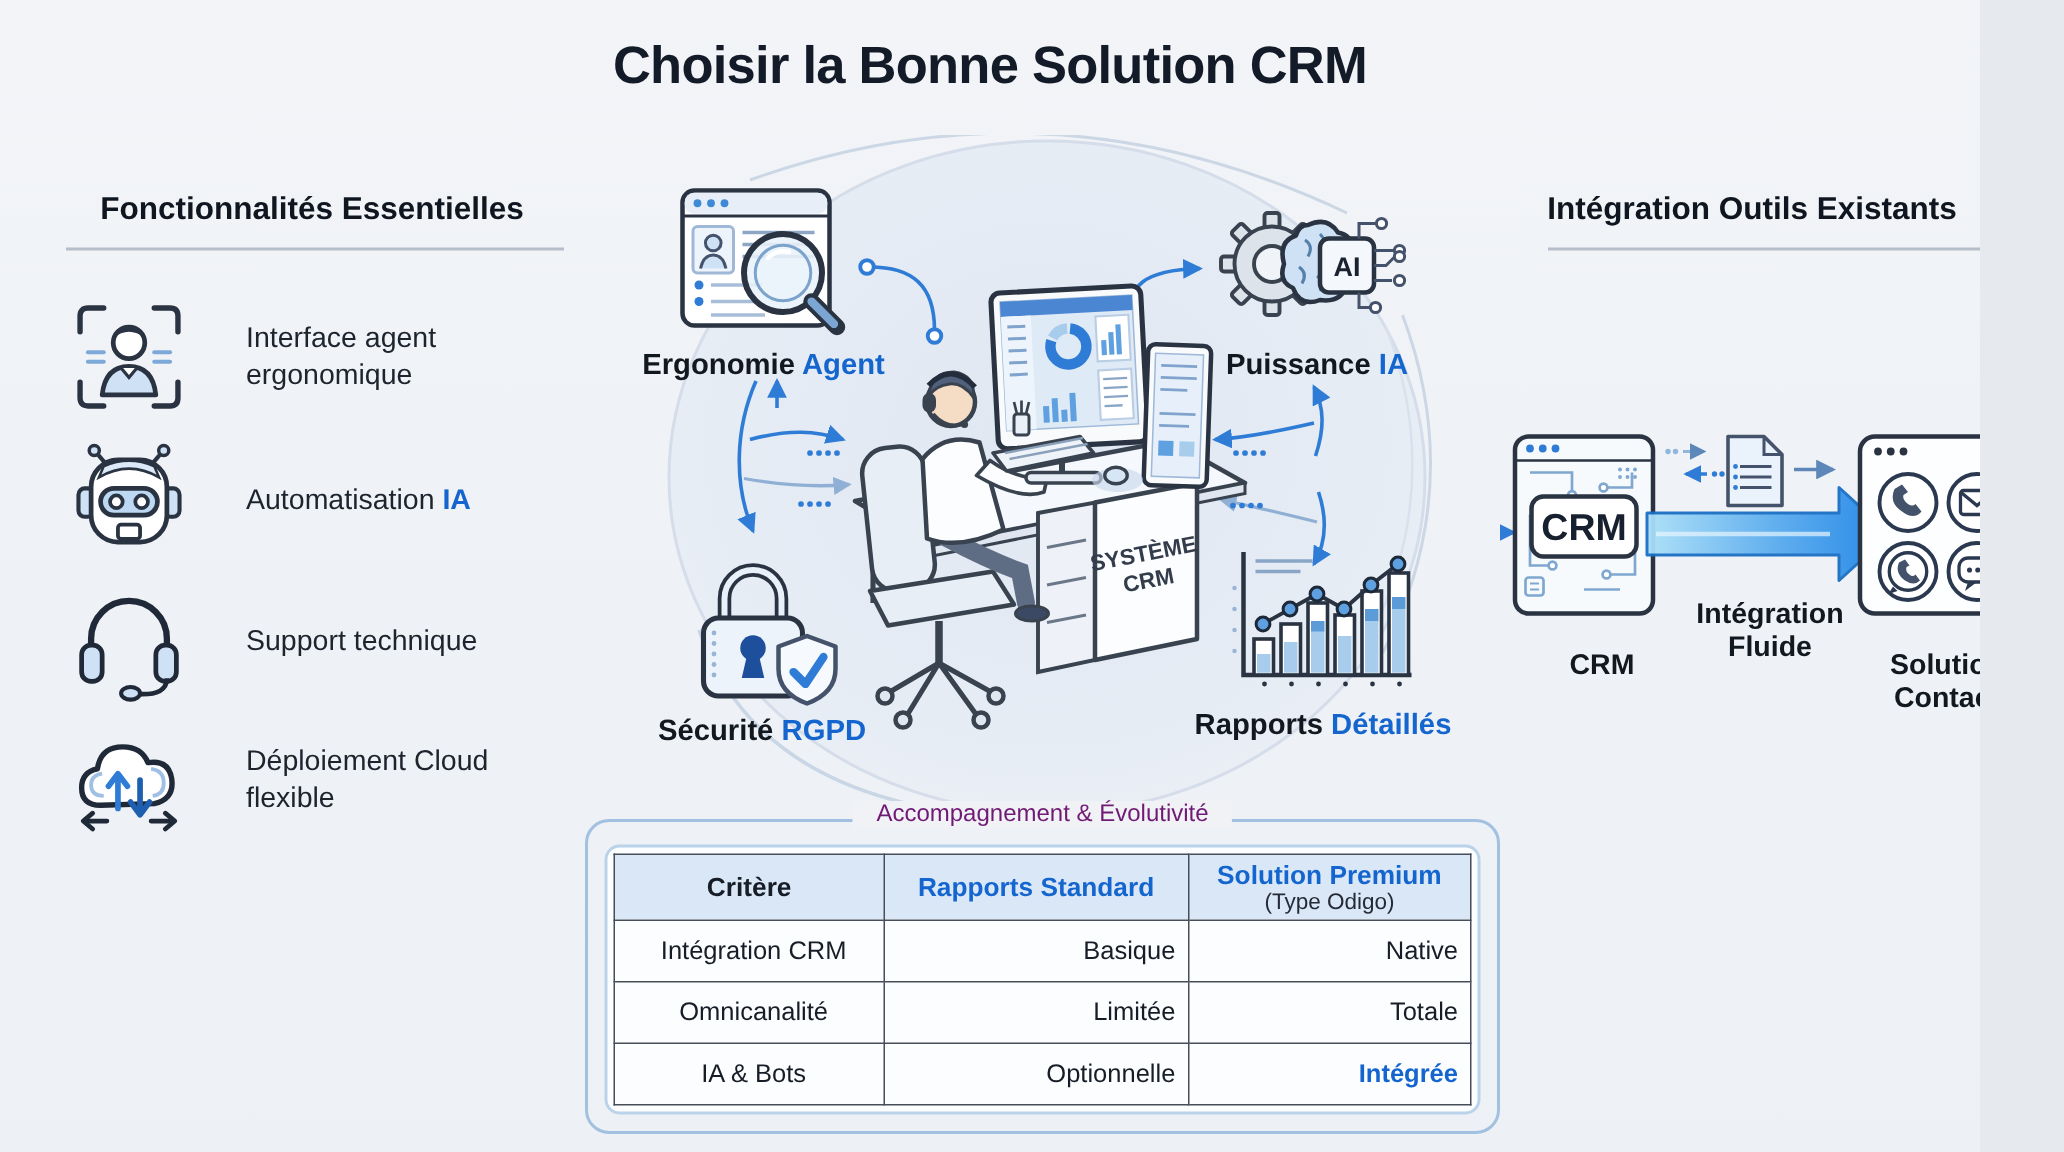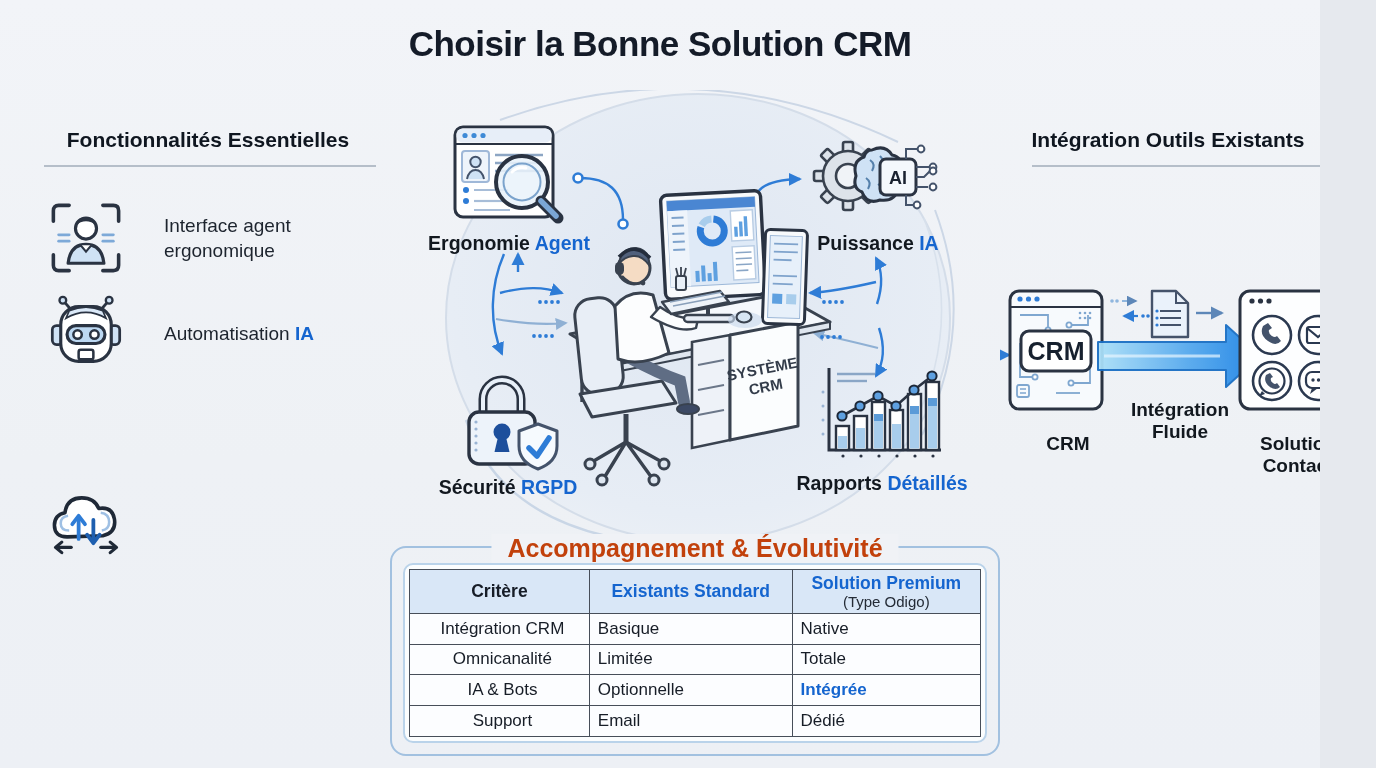--- a/index.html
+++ b/index.html
@@ -25,29 +25,29 @@
   .callout{position:absolute;display:flex;flex-direction:column;align-items:center;}
   .callout .clabel{margin:4px 0 0 0;font-size:19.5px;font-weight:700;color:#12181f;white-space:nowrap;text-align:center;}
 
   
   .cap{position:absolute;font-weight:700;font-size:19px;line-height:1.18;text-align:center;color:#12181f;margin:12px;}
 
   
   #comparison{position:absolute;left:390px;top:546px;width:606px;height:206px;
               border:2px solid #a2c1e0;border-radius:16px;}
   #comparison .legend{position:absolute;top:-14px;left:50%;transform:translateX(-50%);
-              background:#f0f2f6;padding:0 16px;font-size:25px;font-weight:700;color:#c2410c;white-space:nowrap;}
+              background:#f0f2f6;padding:0 16px;font-size:16px;font-weight:400;color:#701a75;white-space:nowrap;}
   #comparison .inner{position:absolute;left:11px;right:11px;top:15px;bottom:11px;
               border:2px solid #bad3ea;border-radius:10px;background:#fbfdfe;padding:4px;}
   #cmp-table{width:100%;height:100%;border-collapse:collapse;font-size:17px;color:#171d27;}
   #cmp-table th,#cmp-table td{border:1.6px solid #474e59;}
   #cmp-table thead th{background:#d9e7f7;font-size:17.5px;padding:3px 6px;}
   #cmp-table th.blue{color:#1565cf;}
   #cmp-table th .sub{display:block;font-weight:400;color:#242b36;font-size:15px;line-height:1.05;}
-  #cmp-table td{text-align:left;padding:3px 8px;background:#fcfdff;}
+  #cmp-table td{text-align:right;padding:3px 8px;background:#fcfdff;}
   #cmp-table td.c1{text-align:center;padding-left:14px;}
   #cmp-table td.hl{color:#1565cf;font-weight:700;}
 </style>
 </head>
 <body>
 
 <div id="canvas" class="nosel">
 
   <h1 id="page-title">Choisir la Bonne Solution CRM</h1>
 
@@ -93,20 +93,32 @@
         <path d="M19,23 Q38,12 57,23 L54,16 Q38,9 22,16 Z" fill="#dbe9f8" stroke="#2a3342" stroke-width="1.6"></path>
         <rect x="20" y="30" width="36" height="17" rx="8.5" fill="#bcd8f2" stroke="#2a3342" stroke-width="3"></rect>
         <circle cx="30" cy="38.5" r="4" fill="#fff" stroke="#2a3342" stroke-width="2.4"></circle>
         <circle cx="46" cy="38.5" r="4" fill="#fff" stroke="#2a3342" stroke-width="2.4"></circle>
         <rect x="31" y="53" width="14" height="9" rx="2" fill="#fff" stroke="#2a3342" stroke-width="2.4"></rect>
       </svg>
     </span>
     <p class="flabel"><span>Automatisation </span><span class="accent">IA</span></p>
   </div>
 
+  <div class="feature" style="top:388px;">
+    <span class="ficon">
+      <svg viewBox="0 0 76 76" width="80" height="80">
+        <path d="M14,46 V36 A24,24 0 0 1 62,36 V46" fill="none" stroke="#1f2937" stroke-width="4" stroke-linecap="round"></path>
+        <rect x="8" y="40" width="13" height="23" rx="6" fill="#cfe2f5" stroke="#1f2937" stroke-width="3"></rect>
+        <rect x="55" y="40" width="13" height="23" rx="6" fill="#cfe2f5" stroke="#1f2937" stroke-width="3"></rect>
+        <path d="M62,61 Q62,72 44,71" fill="none" stroke="#1f2937" stroke-width="3"></path>
+        <ellipse cx="39" cy="70.5" rx="6" ry="4" fill="#cfe2f5" stroke="#1f2937" stroke-width="2.6"></ellipse>
+      </svg>
+    </span>
+    <p class="flabel"><span>Support technique</span><span class="accent"></span></p>
+  </div>
 
   <div class="feature" style="top:480px;">
     <span class="ficon">
       <svg viewBox="0 0 76 76" width="80" height="80">
         <path d="M20,54 Q8,54 8,43 Q8,33 18,31 Q20,17 34,17 Q46,17 50,27 Q63,25 65,37 Q67,50 54,53 Z" fill="#fff" stroke="#1f2937" stroke-width="3.4" stroke-linejoin="round"></path>
         <path d="M22,48 Q14,48 14,41 Q14,35 21,34" fill="none" stroke="#9fc0e4" stroke-width="2.4"></path>
         <path d="M52,31 Q60,32 60,40 Q60,47 53,48" fill="none" stroke="#9fc0e4" stroke-width="2.4"></path>
         <g stroke="#2e7cd6" stroke-width="3.6" fill="none" stroke-linecap="round" stroke-linejoin="round">
           <path d="M31,56 V35"></path>
             <path d="M25,42 L31,34 L37,42"></path>
@@ -116,20 +128,21 @@
             <path d="M39,52 L45,60 L51,52"></path>
         </g>
         <g stroke="#1f2937" stroke-width="3" fill="none" stroke-linecap="round" stroke-linejoin="round">
           <path d="M24,64 H10"></path>
             <path d="M15,59 L9,64 L15,69"></path>
           <path d="M52,64 H66"></path>
             <path d="M61,59 L67,64 L61,69"></path>
         </g>
       </svg>
     </span>
+    <p class="flabel"><span>Déploiement Cloud flexible</span><span class="accent"></span></p>
   </div>
 
   <svg style="position:absolute;left:430px;top:90px;" width="540" height="455" viewBox="0 0 540 455">
     <defs>
       <radialGradient id="cg" cx="50%" cy="45%" r="65%">
         <stop offset="0%" stop-color="#dfe7f2"></stop>
           <stop offset="75%" stop-color="#e7edf5"></stop>
           <stop offset="100%" stop-color="#edf1f6"></stop>
       </radialGradient>
       <marker id="ab" viewBox="0 0 10 10" refX="8.5" refY="5" markerWidth="5.5" markerHeight="5.5" orient="auto-start-reverse">
@@ -572,21 +585,21 @@
     <div class="inner">
       <table id="cmp-table">
         <colgroup>
             <col style="width:31.5%">
             <col style="width:35.5%">
             <col style="width:33%">
           </colgroup>
         <thead>
           <tr>
             <th>Critère</th>
-            <th class="blue">Existants Standard</th>
+            <th class="blue">Rapports Standard</th>
             <th class="blue">
               <span>Solution Premium</span>
               <span class="sub">(Type Odigo)</span>
             </th>
           </tr>
         </thead>
         <tbody>
           <tr>
             <td class="c1">Intégration CRM</td>
             <td>Basique</td>
@@ -595,23 +608,18 @@
           <tr>
             <td class="c1">Omnicanalité</td>
             <td>Limitée</td>
             <td>Totale</td>
           </tr>
           <tr>
             <td class="c1">IA &amp; Bots</td>
             <td>Optionnelle</td>
             <td class="hl">Intégrée</td>
           </tr>
-          <tr>
-            <td class="c1">Support</td>
-            <td>Email</td>
-            <td>Dédié</td>
-          </tr>
         </tbody>
       </table>
     </div>
   </div>
 
 </div>
 
 </body></html>

